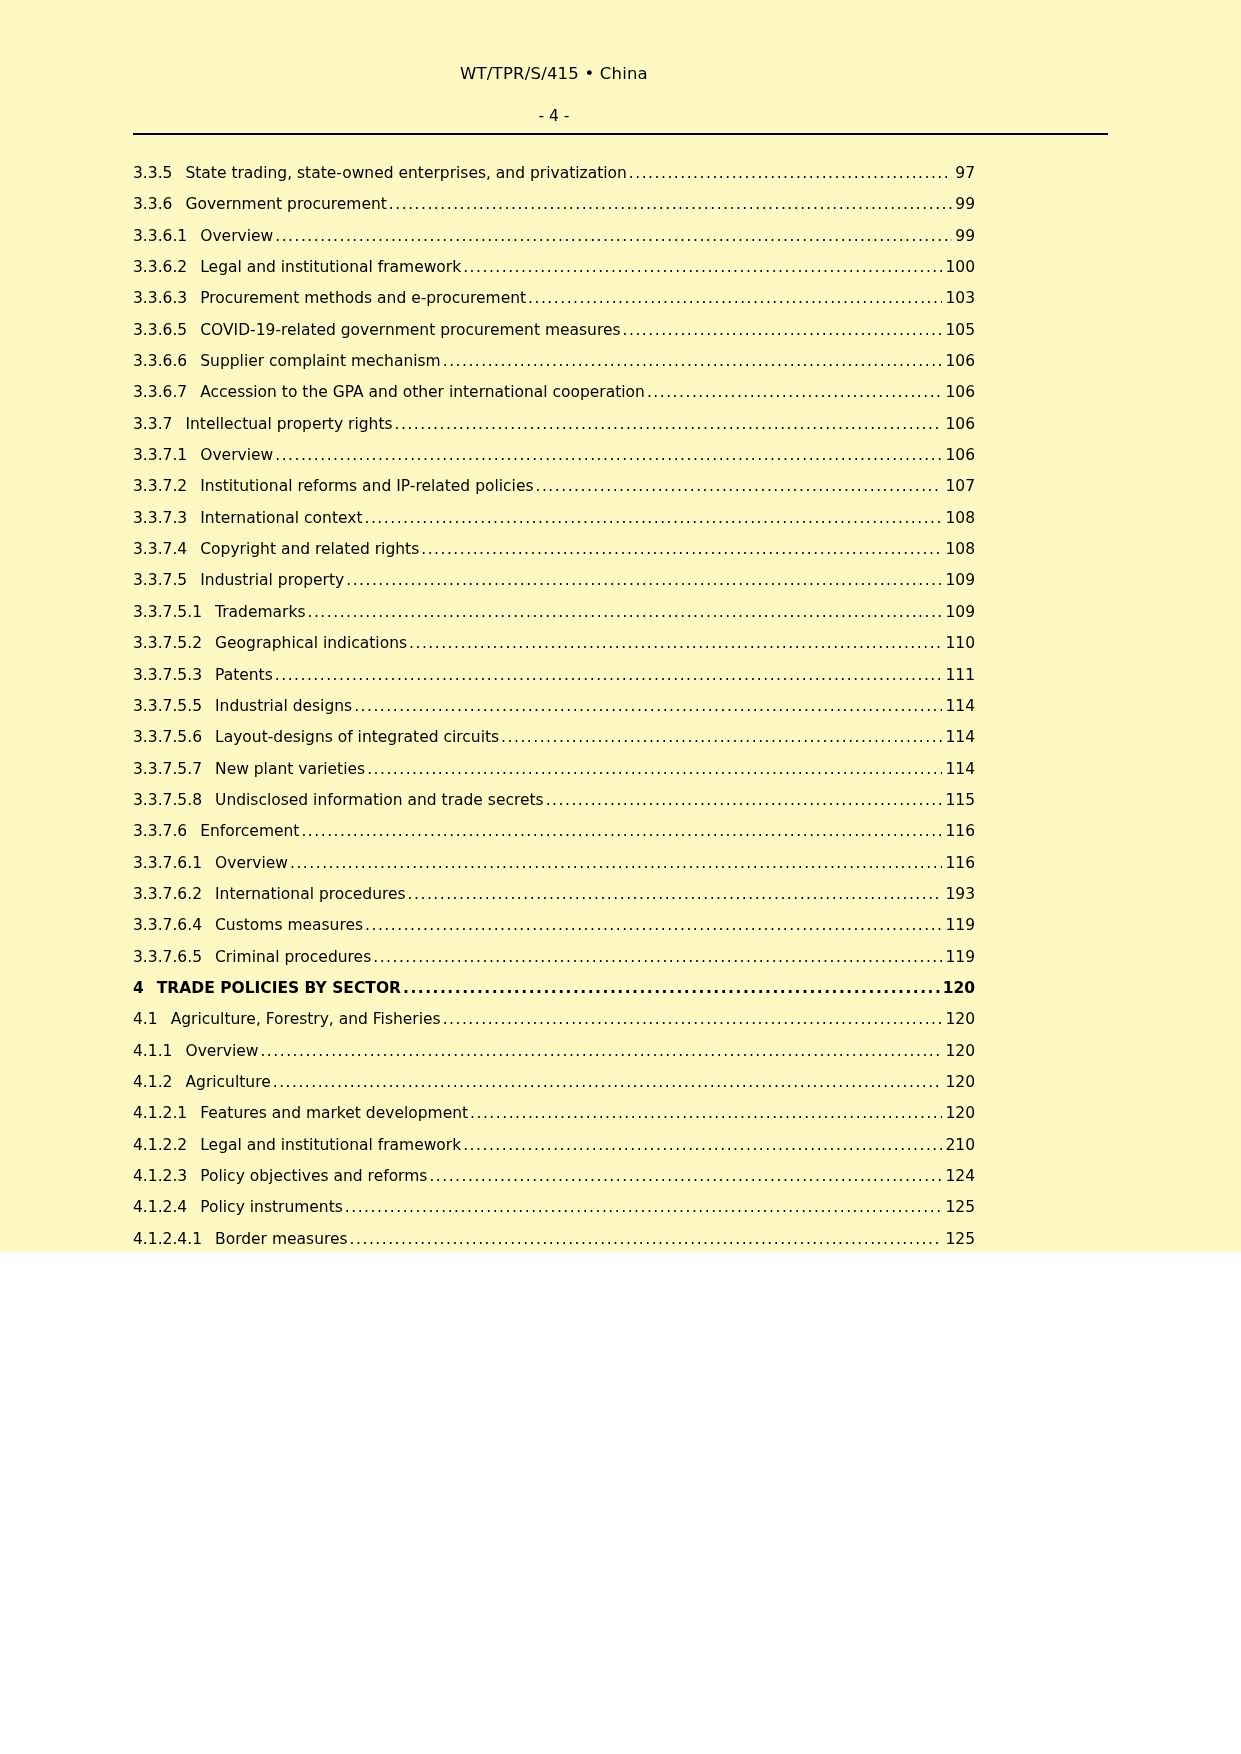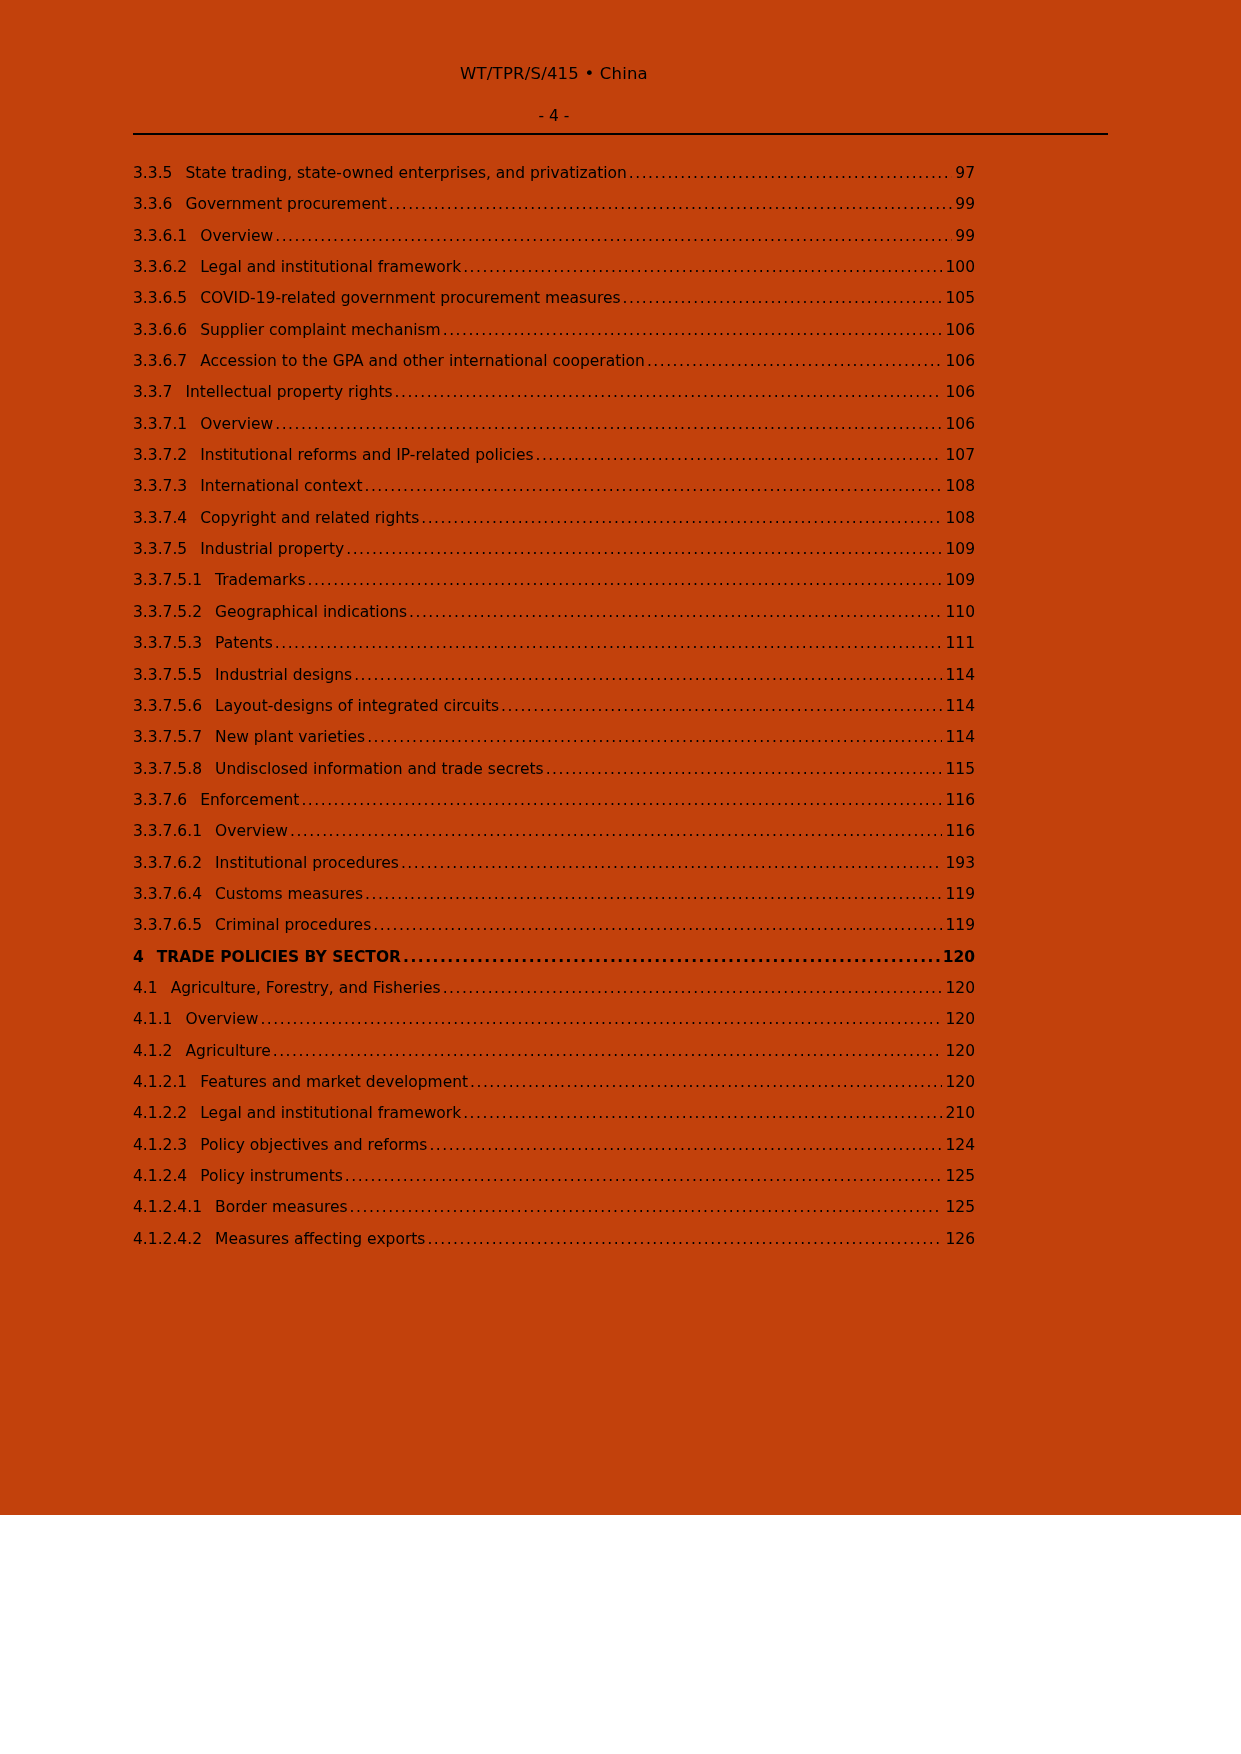--- a/index.html
+++ b/index.html
@@ -3,22 +3,22 @@
 <meta charset="utf-8">
 <style>
   html, body {
     margin: 0;
     padding: 0;
     background: #ffffff;
   }
   .page {
     position: relative;
     width: 1241px;
-    height: 1515px;
-    background: #c2410c;
+    height: 1252px;
+    background: #fef9c3;
     color: #000000;
     font-family: "DejaVu Sans", sans-serif;
     overflow: hidden;
   }
   .doc-header {
     position: absolute;
     top: 64px;
     left: 133px;
     width: 842px;
     text-align: center;
@@ -109,20 +109,26 @@
     <span class="dots"></span>
     <span class="pg">99</span>
   </div>
       <div class="toc-row">
     <span class="num">3.3.6.2</span>
     <span class="title">Legal and institutional framework</span>
     <span class="dots"></span>
     <span class="pg">100</span>
   </div>
       <div class="toc-row">
+    <span class="num">3.3.6.3</span>
+    <span class="title">Procurement methods and e-procurement</span>
+    <span class="dots"></span>
+    <span class="pg">103</span>
+  </div>
+      <div class="toc-row">
     <span class="num">3.3.6.5</span>
     <span class="title">COVID-19-related government procurement measures</span>
     <span class="dots"></span>
     <span class="pg">105</span>
   </div>
       <div class="toc-row">
     <span class="num">3.3.6.6</span>
     <span class="title">Supplier complaint mechanism</span>
     <span class="dots"></span>
     <span class="pg">106</span>
@@ -218,21 +224,21 @@
     <span class="pg">116</span>
   </div>
       <div class="toc-row">
     <span class="num">3.3.7.6.1</span>
     <span class="title">Overview</span>
     <span class="dots"></span>
     <span class="pg">116</span>
   </div>
       <div class="toc-row">
     <span class="num">3.3.7.6.2</span>
-    <span class="title">Institutional procedures</span>
+    <span class="title">International procedures</span>
     <span class="dots"></span>
     <span class="pg">193</span>
   </div>
       <div class="toc-row">
     <span class="num">3.3.7.6.4</span>
     <span class="title">Customs measures</span>
     <span class="dots"></span>
     <span class="pg">119</span>
   </div>
       <div class="toc-row">

